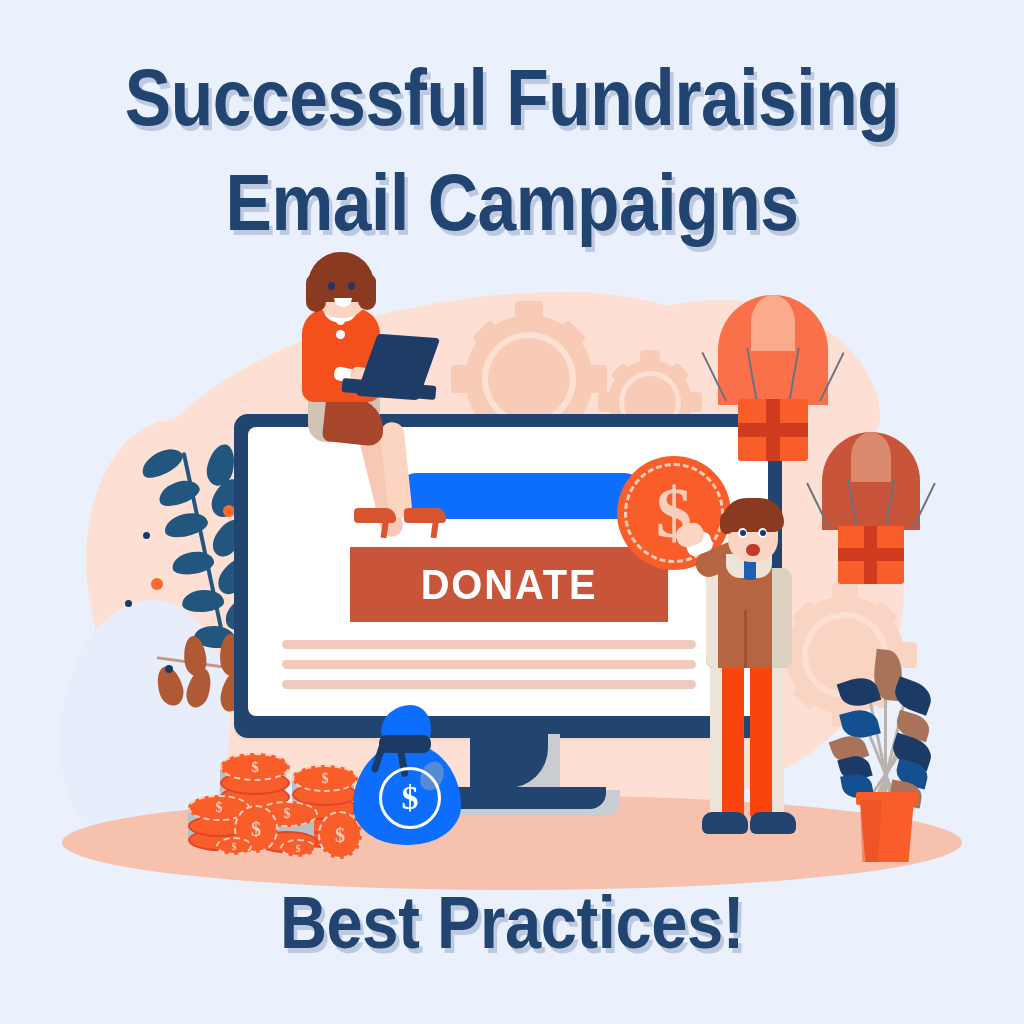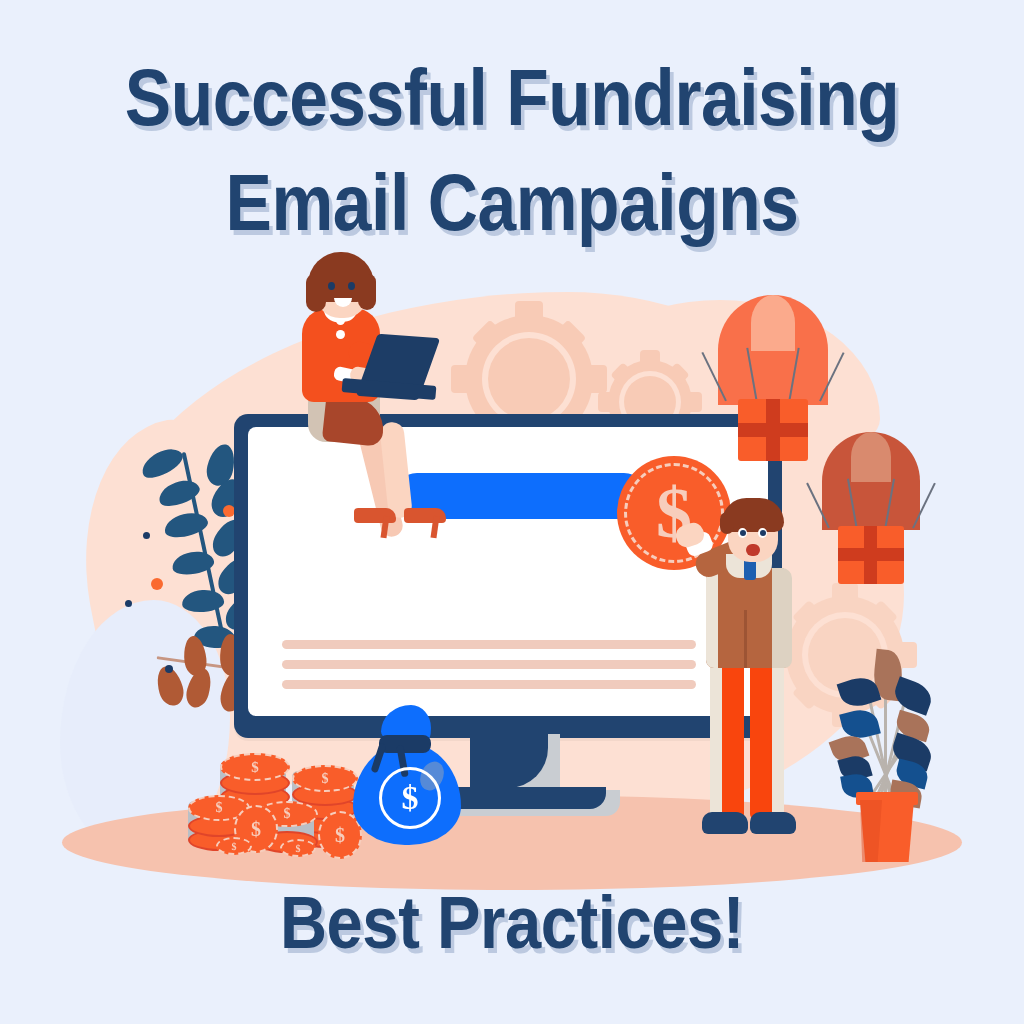--- a/index.html
+++ b/index.html
@@ -282,20 +282,23 @@
   <div class="dot" style="left:151px;top:578px;width:12px;height:12px;background:#fa6a30;"></div>
   <div class="dot" style="left:143px;top:532px;width:7px;height:7px;background:#1b3b66;"></div>
   <div class="dot" style="left:125px;top:600px;width:7px;height:7px;background:#1b3b66;"></div>
   <div class="dot" style="left:165px;top:665px;width:8px;height:8px;background:#1b3b66;"></div>
 
   <div id="monitor-frame"></div>
   <div id="monitor-screen"></div>
 
   <div id="blue-bar"></div>
 
+  <div id="donate-button">
+    <span id="donate-label">DONATE</span>
+  </div>
 
   <div class="text-line" id="tl1"></div>
   <div class="text-line" id="tl2"></div>
   <div class="text-line" id="tl3"></div>
 
   <div id="monitor-neck"></div>
   <div id="monitor-neck-inner"></div>
   <div id="monitor-base"></div>
   <div id="monitor-base-inner"></div>
 

